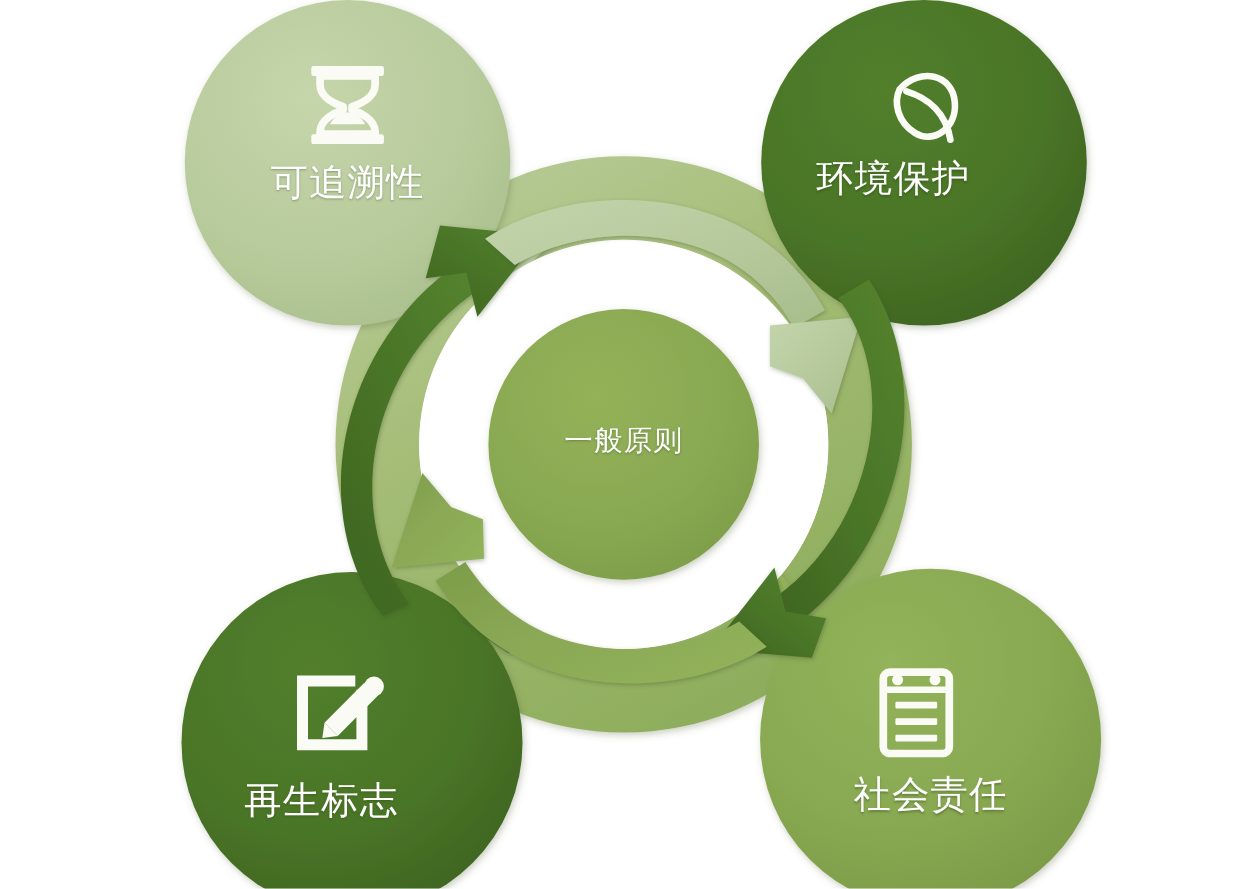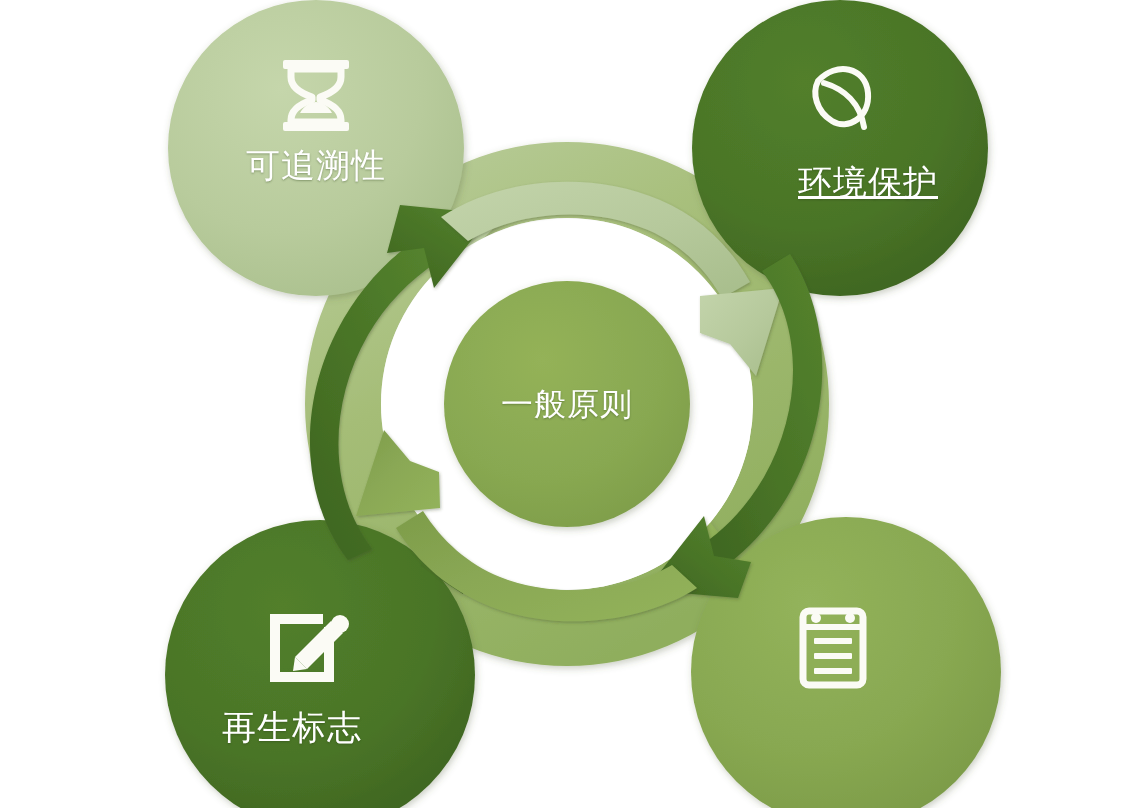--- a/index.html
+++ b/index.html
@@ -31,25 +31,25 @@
   .center-label {
     position: absolute;
     color: #ffffff;
     font-weight: 400;
     white-space: nowrap;
     text-shadow: 0 1px 2px rgba(40,60,20,0.38);
     pointer-events: none;
     letter-spacing: 1px;
   }
   .node-label { font-size: 34px; }
-  .center-label { font-size: 32px; }
+  .center-label { font-size: 26px; }
 
   
   #label-traceability   { left: 218px; top: 143px; width: 196px; text-align: center; }
-  #label-environment    { left: 742px; top: 160px; width: 196px; text-align: right; text-decoration: underline; }
+  #label-environment    { left: 742px; top: 140px; width: 196px; text-align: left; }
   #label-recycled-mark  { left: 222px; top: 705px; width: 196px; text-align: left; }
   #label-social         { left: 748px; top: 700px; width: 196px; text-align: center; }
   #label-center         { left: 462px; top: 383px; width: 210px; text-align: center; }
 </style>
 </head>
 <body>
 
 <div id="diagram-root">
 
   <svg id="cycle-svg" viewBox="0 0 1134 808">
@@ -231,16 +231,17 @@
     </g>
 
   </svg>
 
   <div class="node-label" id="label-traceability">可追溯性</div>
 
   <div class="node-label" id="label-environment">环境保护</div>
 
   <div class="node-label" id="label-recycled-mark">再生标志</div>
 
+  <div class="node-label" id="label-social">社会责任</div>
 
   <div class="center-label" id="label-center">一般原则</div>
 
 </div>
 
 </body></html>

